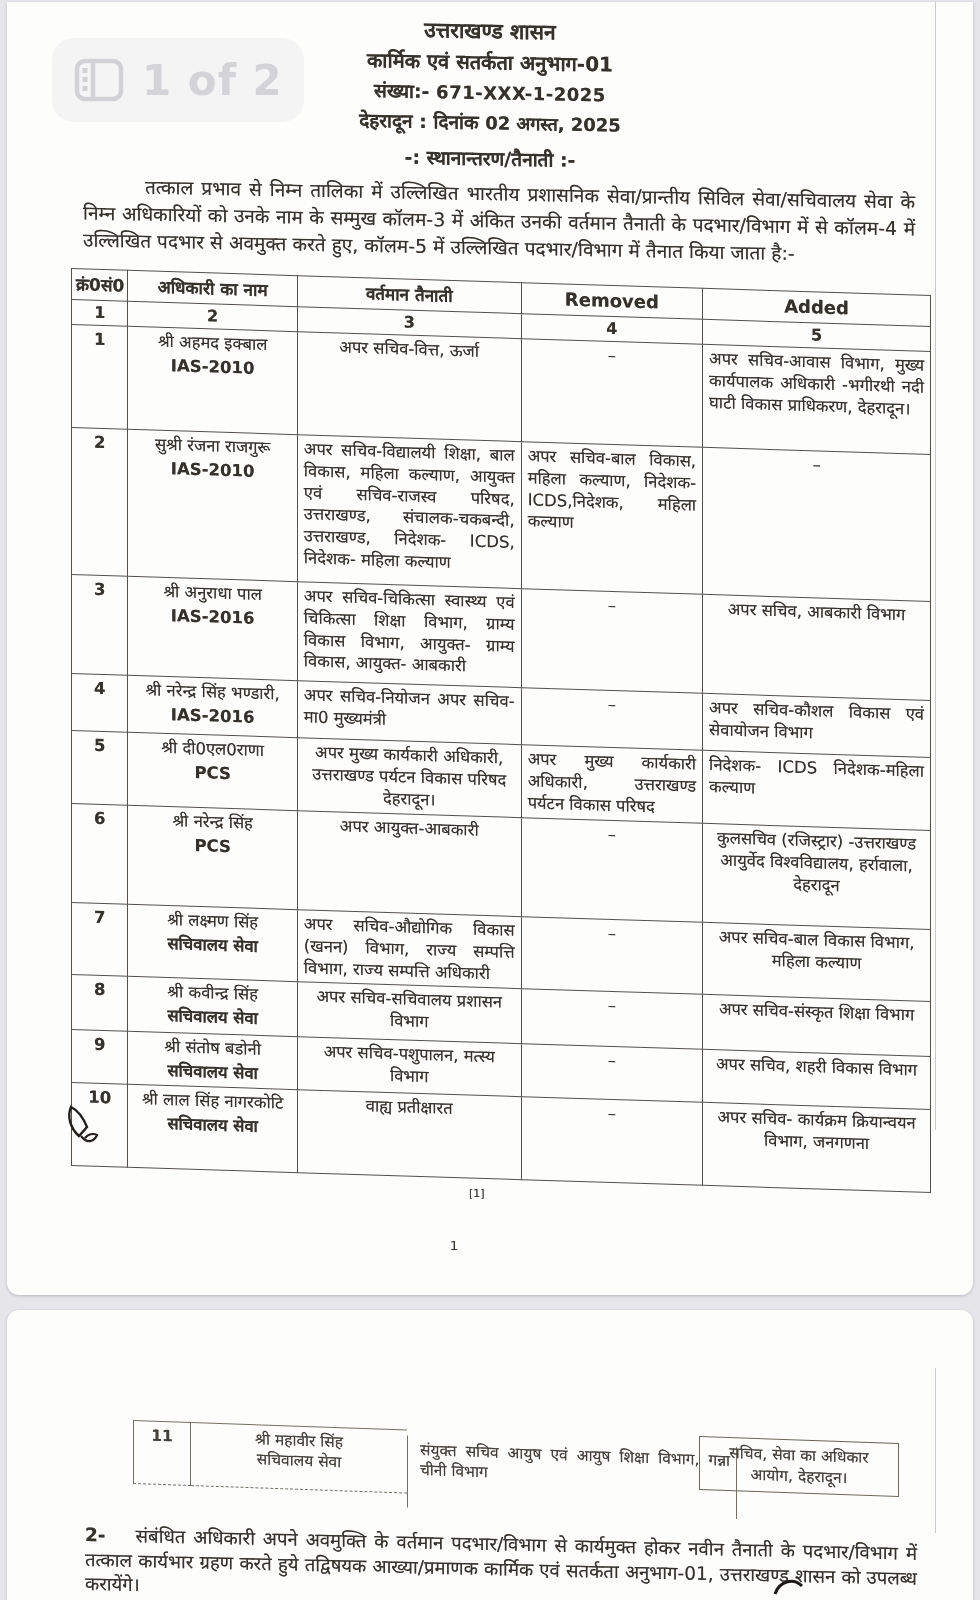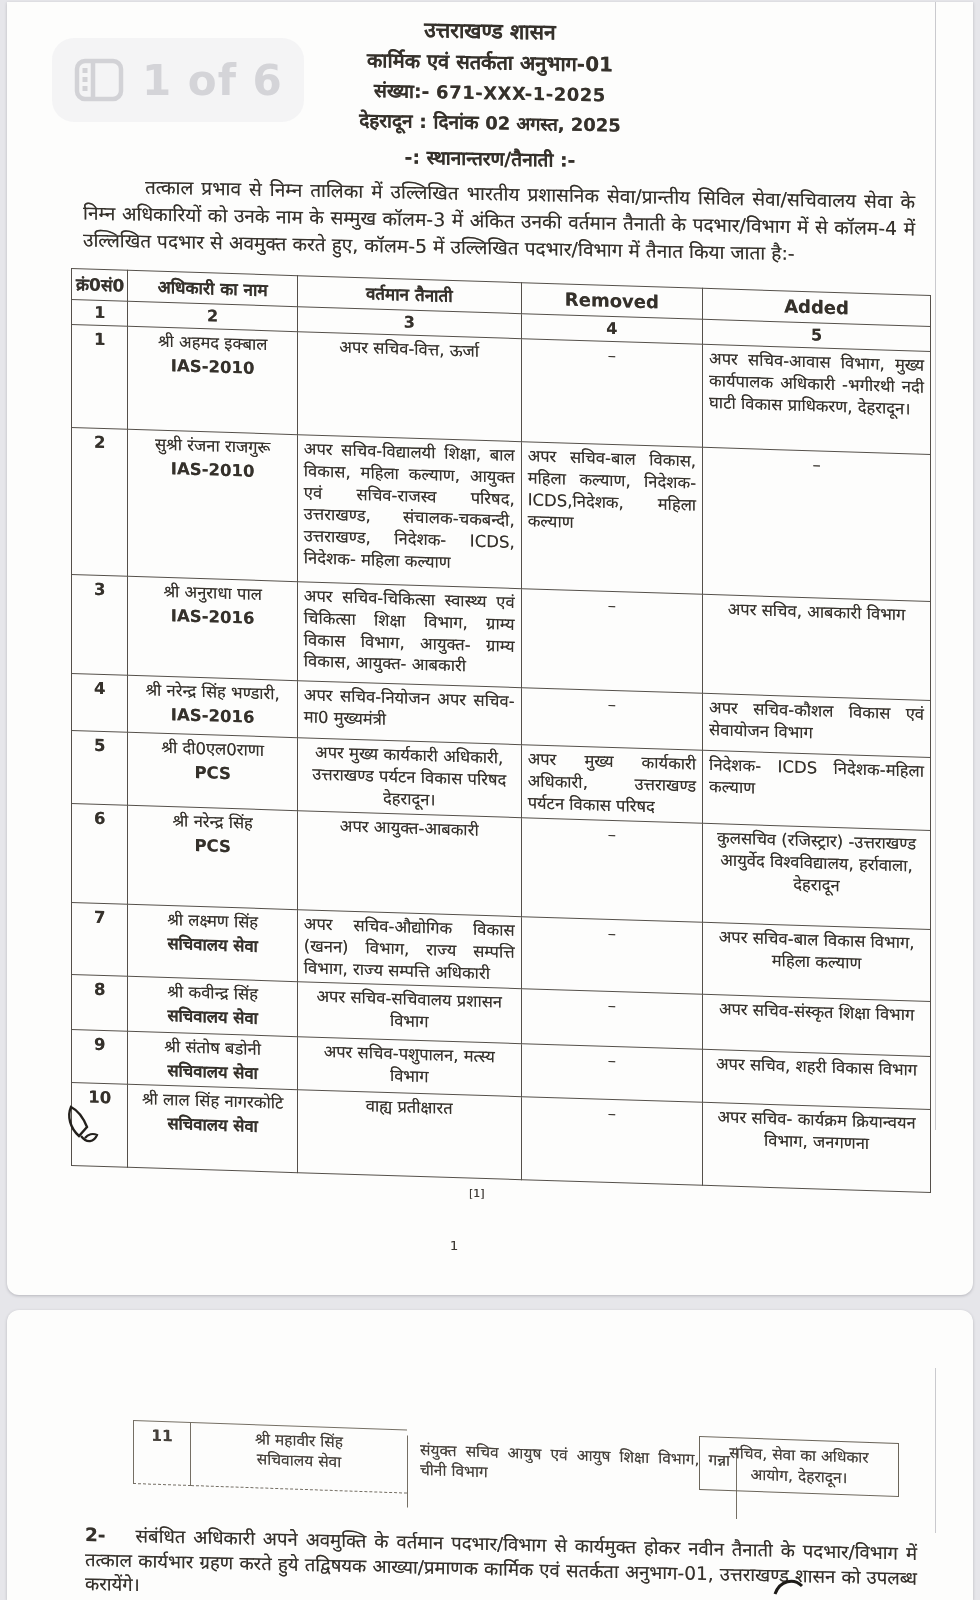--- a/index.html
+++ b/index.html
@@ -266,21 +266,21 @@
 </div>
 
 <div class="badge">
   <svg width="54" height="48" viewBox="0 0 54 48">
     <rect x="5" y="5" width="44" height="38" rx="8" fill="none" stroke="#d2d2d6" stroke-width="4.5"></rect>
     <line x1="21" y1="5" x2="21" y2="43" stroke="#d2d2d6" stroke-width="4.5"></line>
     <rect x="10.5" y="12" width="5" height="5" fill="#d2d2d6"></rect>
     <rect x="10.5" y="21" width="5" height="5" fill="#d2d2d6"></rect>
     <rect x="10.5" y="30" width="5" height="5" fill="#d2d2d6"></rect>
   </svg>
-  <span class="txt">1 of 6</span>
+  <span class="txt">1 of 2</span>
 </div>
 
 <div class="page-card page2 ink">
   <div class="p2row">
     <div class="c p2sn">11</div>
     <div class="c p2nm">
       <div>श्री महावीर सिंह</div>
       <div>सचिवालय सेवा</div>
     </div>
     <div class="c p2cur">संयुक्त सचिव आयुष एवं आयुष शिक्षा विभाग, गन्ना चीनी विभाग</div>

